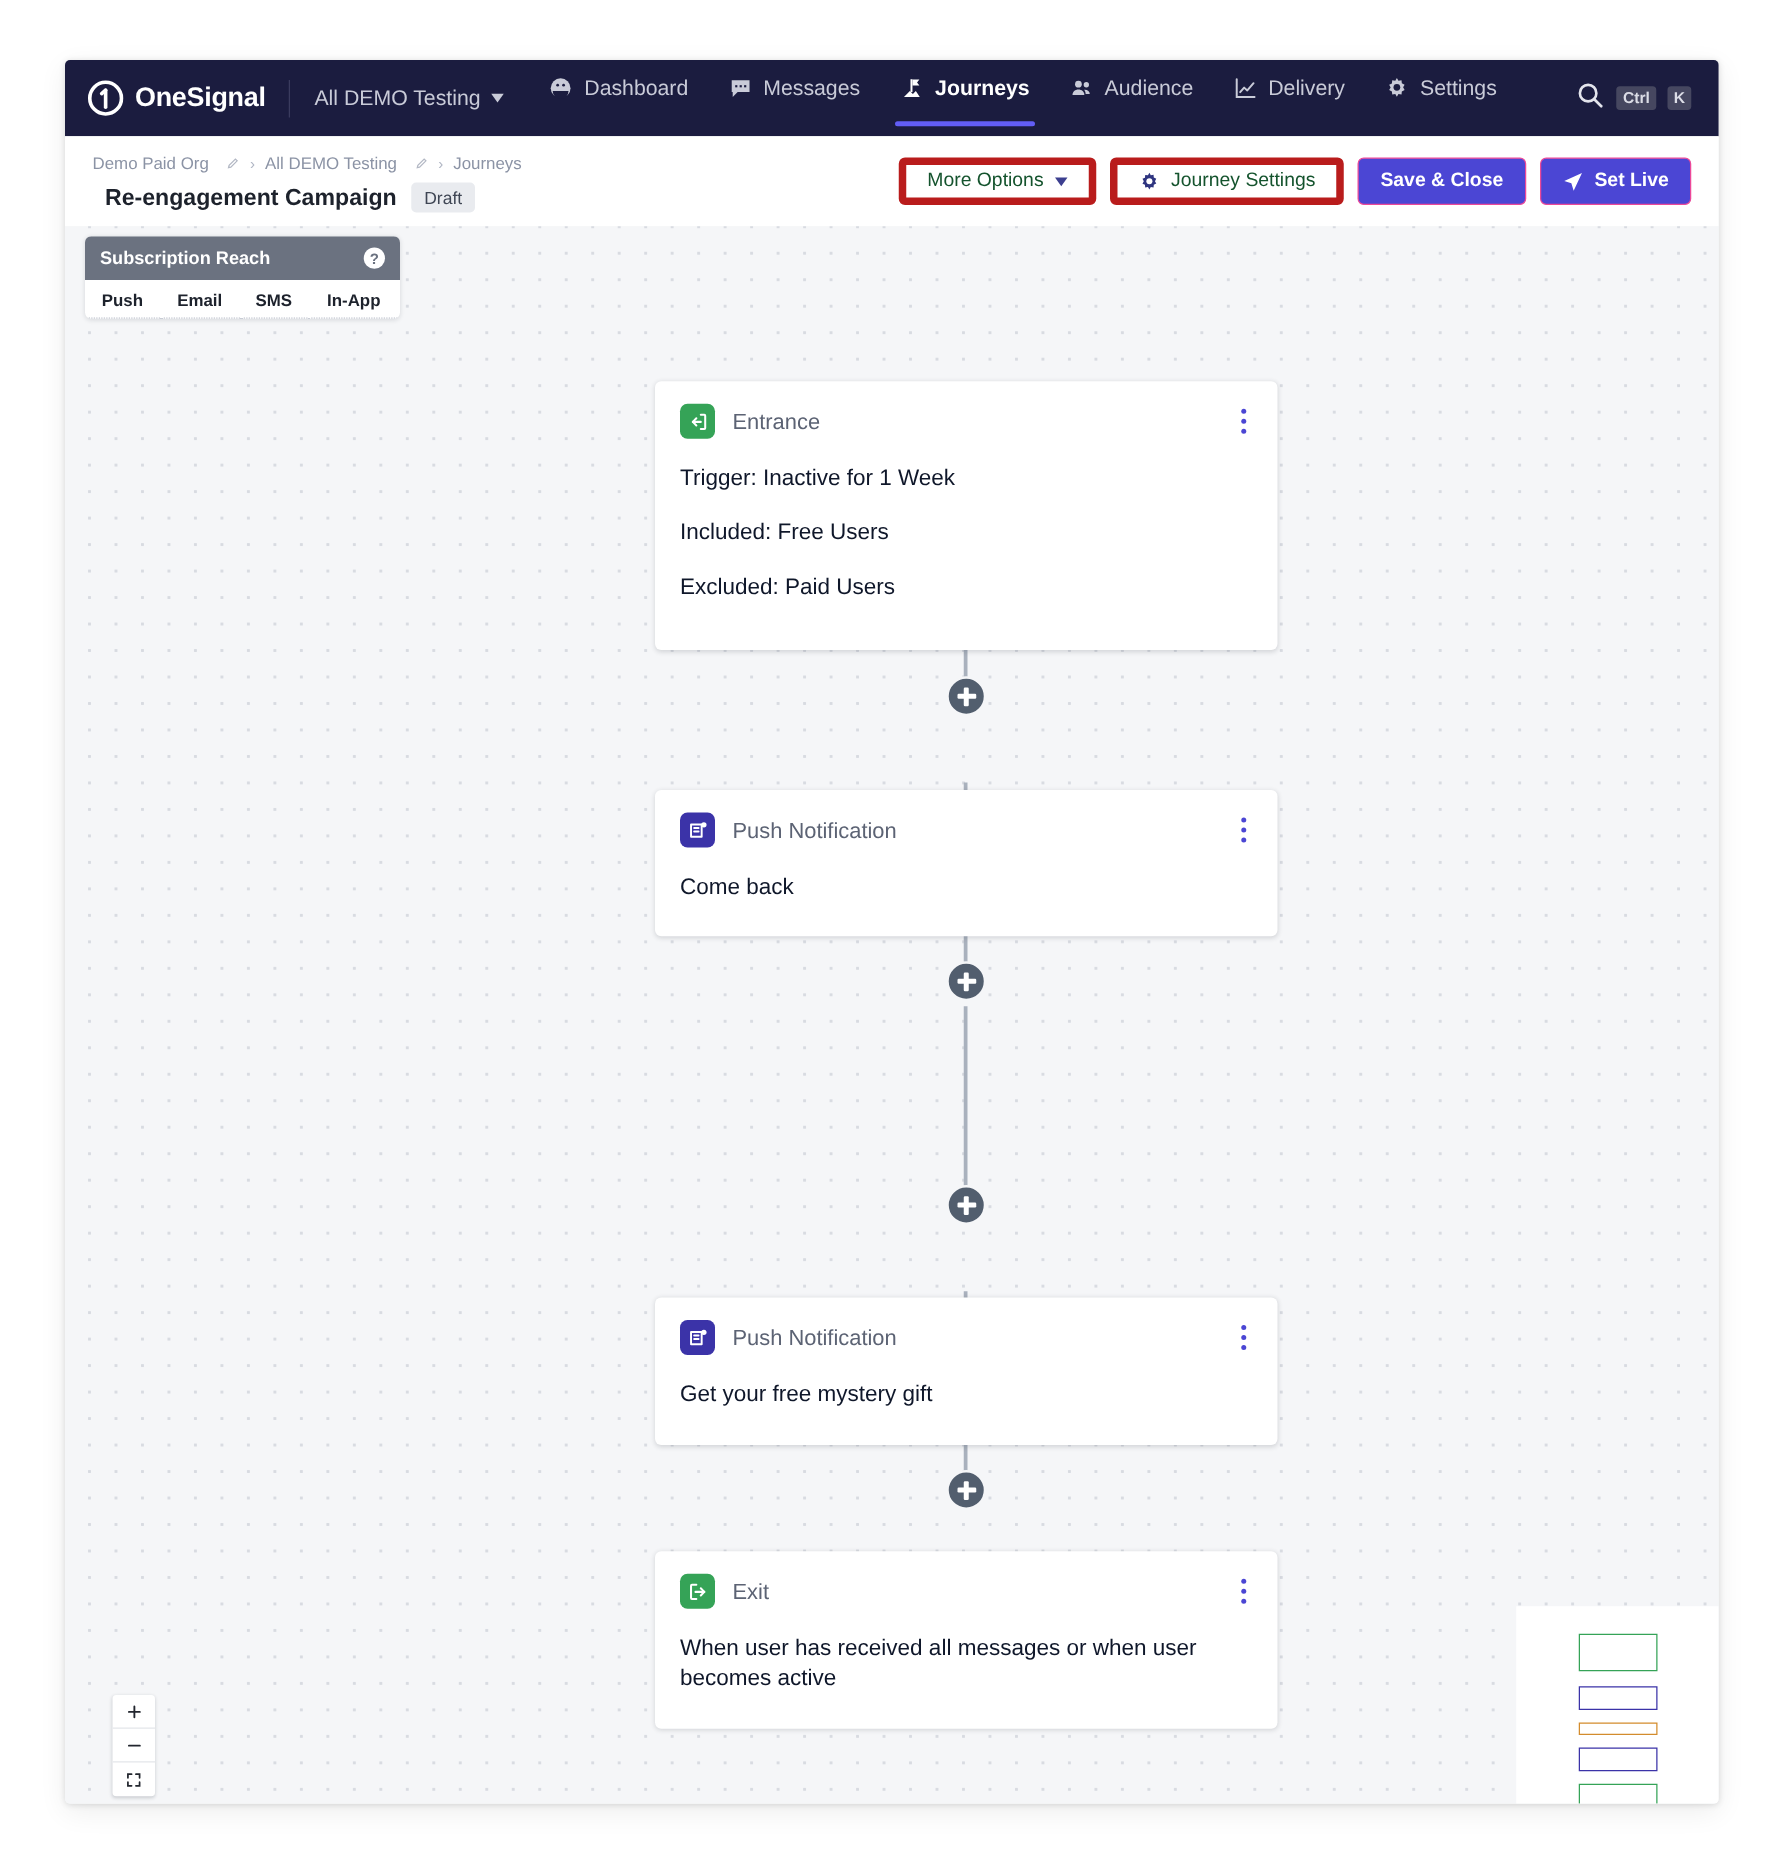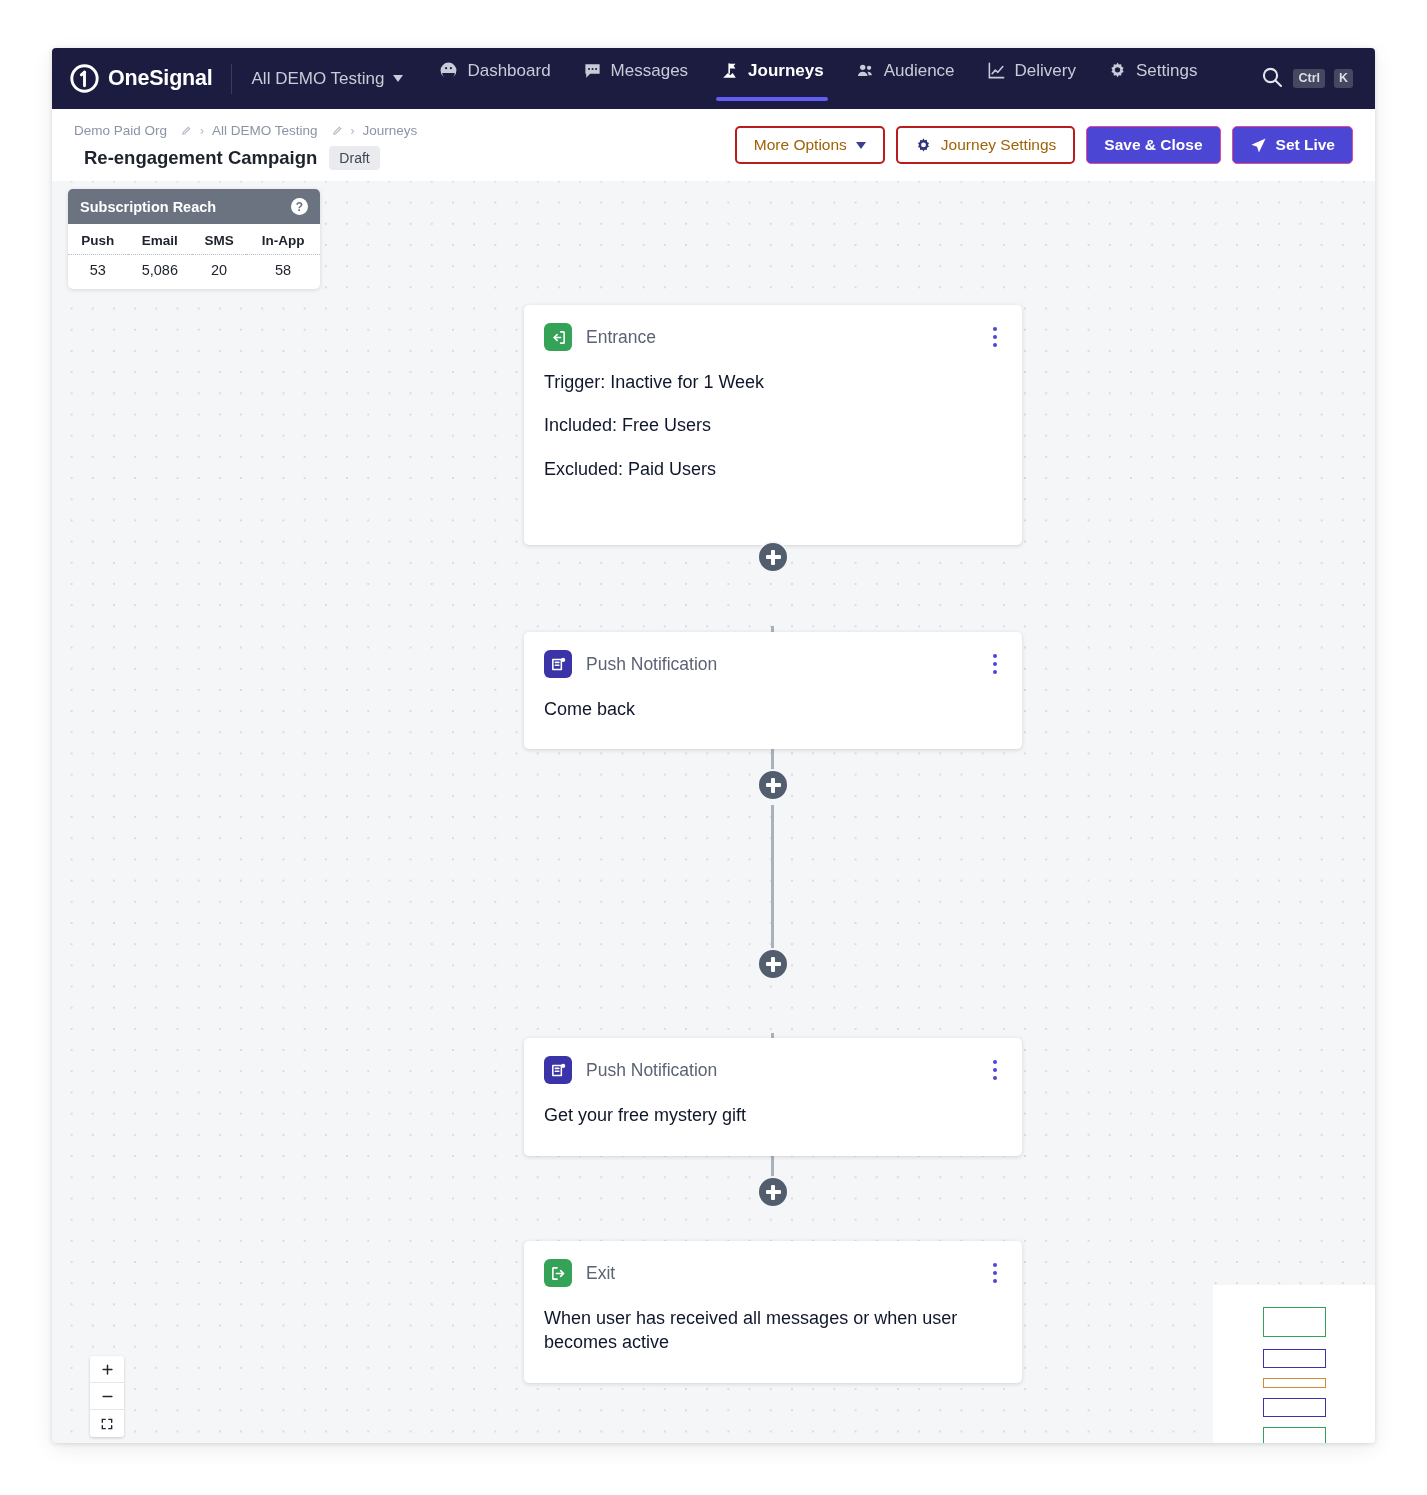--- a/index.html
+++ b/index.html
@@ -111,21 +111,21 @@
     margin-left: auto; display: flex; align-items: center;
     gap: 11px; padding-top: 7px;
   }
   .btn {
     height: 38px; border-radius: 5px;
     display: flex; align-items: center; gap: 9px;
     padding: 0 17px; font-size: 15.5px; cursor: pointer;
     white-space: nowrap;
   }
   .btn-outline {
-    background: #ffffff; border: 2px solid #b91c1c; color: #a16207;
+    background: #ffffff; border: 6px solid #b91c1c; color: #14532d;
   }
   .btn-primary {
     background: #4b46d4; color: #ffffff; font-weight: bold;
     border: 1px solid #ec4899;
   }
   .btn .caret-down-blue {
     width: 0; height: 0;
     border-left: 5px solid transparent;
     border-right: 5px solid transparent;
     border-top: 7px solid #3c3f8f;
@@ -436,26 +436,20 @@
         <span class="help-icon">?</span>
       </div>
       <table class="reach-table">
         <tbody>
             <tr>
           <th>Push</th>
           <th>Email</th>
           <th>SMS</th>
           <th>In-App</th>
         </tr>
-        <tr>
-          <td>53</td>
-          <td>5,086</td>
-          <td>20</td>
-          <td>58</td>
-        </tr>
       </tbody>
         </table>
     </div>
 
     <div class="conn" style="top:216px;height:160px;">
       <div class="stem" style="height:148px;"></div>
       <div class="arrow" style="top:148px;"></div>
     </div>
     <div class="conn" style="top:445px;height:160px;">
       <div class="stem" style="height:148px;"></div>
@@ -463,21 +457,21 @@
     </div>
     <div class="conn" style="top:624px;height:160px;">
       <div class="stem" style="height:148px;"></div>
       <div class="arrow" style="top:148px;"></div>
     </div>
     <div class="conn" style="top:852px;height:160px;">
       <div class="stem" style="height:148px;"></div>
       <div class="arrow" style="top:148px;"></div>
     </div>
 
-    <div class="node" style="top:124px;height:240px;">
+    <div class="node" style="top:124px;height:215px;">
       <div class="node-head">
         <span class="node-ico ico-green">
           <svg width="17" height="17" viewBox="0 0 24 24" fill="none" stroke="#ffffff" stroke-width="2.3" stroke-linecap="round" stroke-linejoin="round">
             <path d="M15 4H19a1 1 0 0 1 1 1v14a1 1 0 0 1-1 1h-4"></path>
             <path d="M10 8l-4 4 4 4"></path>
               <path d="M6 12h9"></path>
           </svg>
         </span>
         <span class="node-title">Entrance</span>
         <span class="node-menu">

